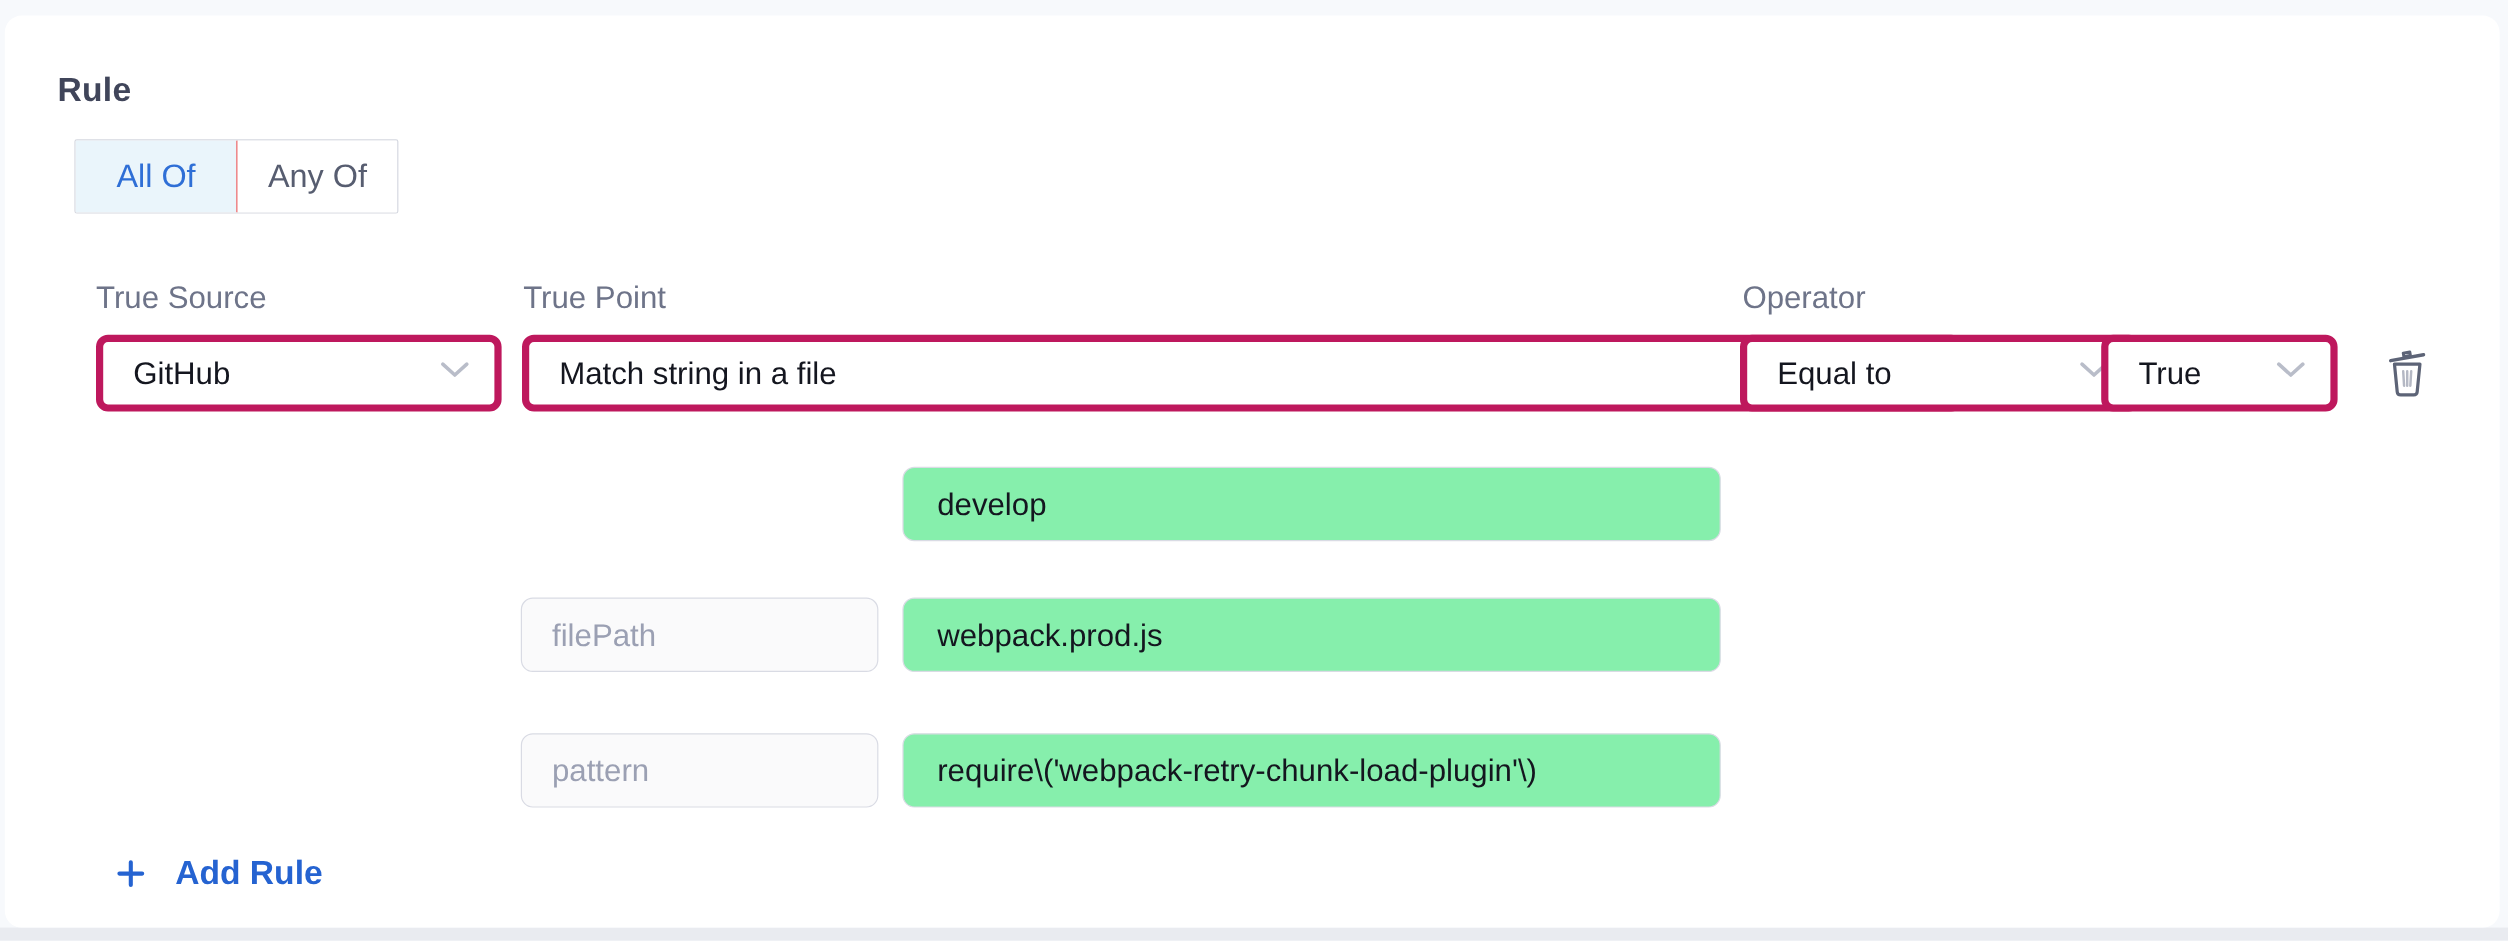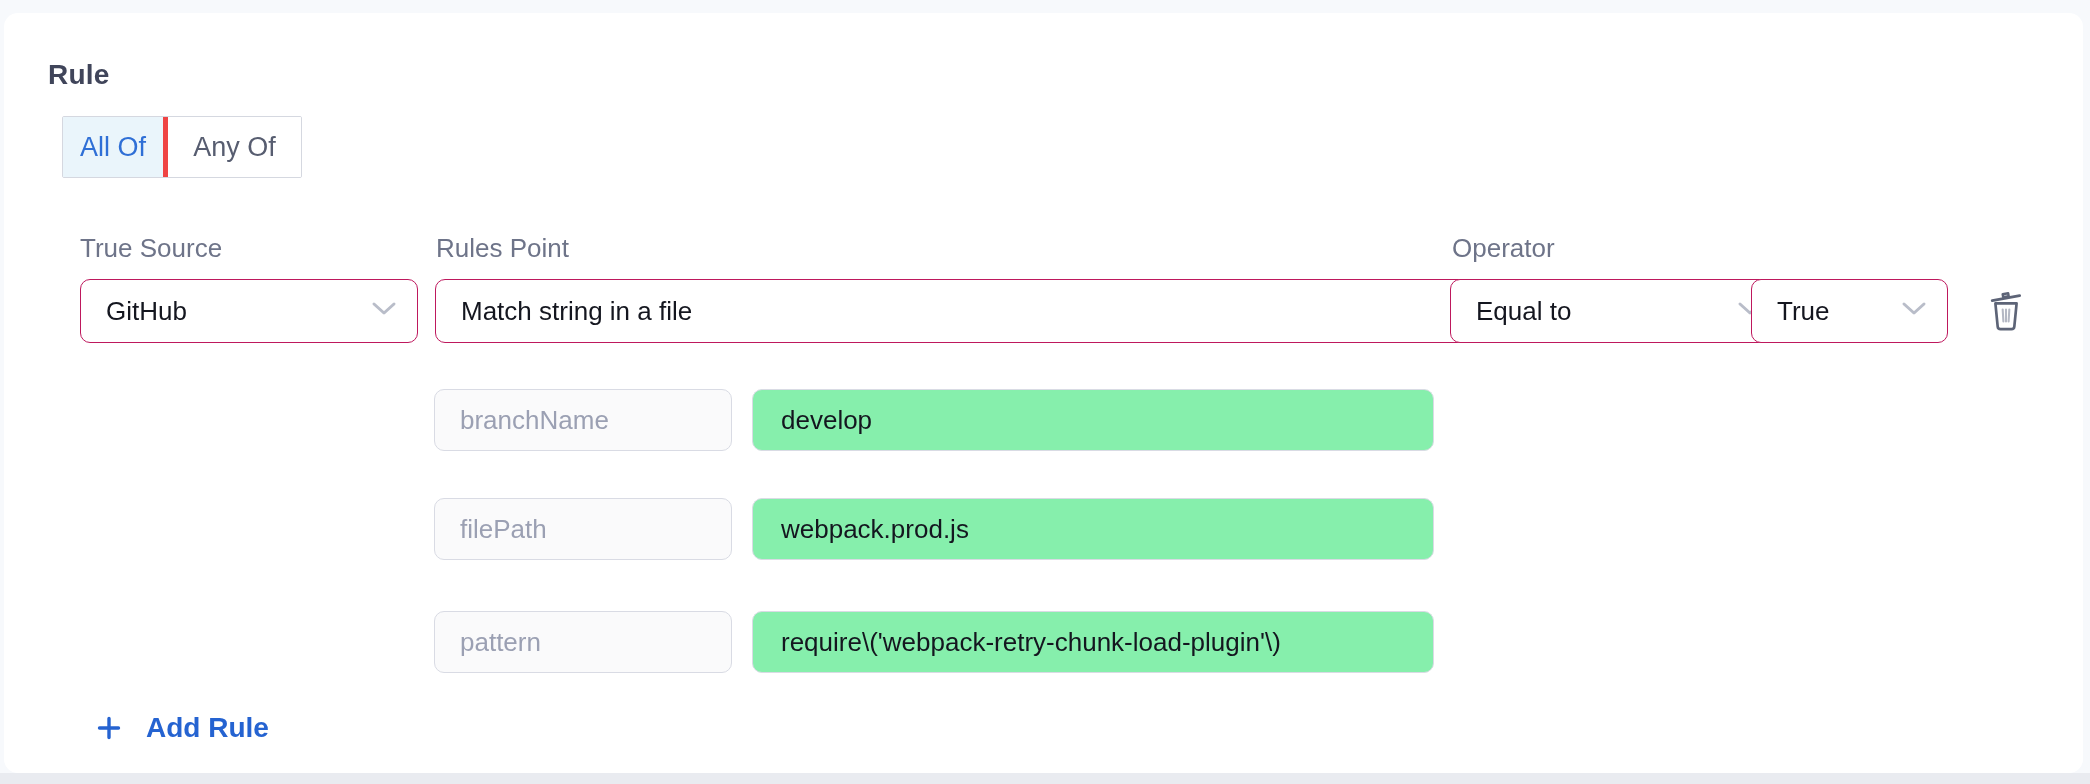--- a/index.html
+++ b/index.html
@@ -42,37 +42,37 @@
   .toggle-btn {
     height: 100%;
     display: flex; align-items: center; justify-content: center;
     font-size: 27px;
     font-family: inherit;
     border: none;
     background: #ffffff;
     color: #575d70;
     cursor: pointer;
   }
-  .toggle-btn.first { width: 105px; border-right: 5px solid #ef4444; }
+  .toggle-btn.first { width: 135px; border-right: 1px solid #ef4444; }
   .toggle-btn.second { width: 133px; }
   .toggle-btn.selected { background: #eaf5fb; color: #2f6fd6; }
 
   .field-label {
     top: 220px;
     font-size: 26px;
     color: #6e7489;
   }
   .label-data-source { left: 76px; }
   .label-data-point  { left: 432px; }
   .label-operator    { left: 1448px; }
 
   .select {
     top: 266px; height: 64px;
     background: #ffffff;
-    border: 1px solid #be185d;
+    border: 6px solid #be185d;
     border-radius: 10px;
     display: flex; align-items: center;
     padding: 0 54px 0 25px;
     cursor: pointer;
   }
   .select .select-value {
     font-size: 26px; color: #14161f;
     white-space: nowrap; overflow: hidden;
   }
   .select .chev {
@@ -132,21 +132,21 @@
   <div class="abs card">
 
     <div class="abs rules-heading">Rule</div>
 
     <div class="abs toggle-group">
       <button class="toggle-btn first selected">All Of</button>
       <button class="toggle-btn second">Any Of</button>
     </div>
 
     <div class="abs field-label label-data-source">True Source</div>
-    <div class="abs field-label label-data-point">Rules Point</div>
+    <div class="abs field-label label-data-point">True Point</div>
     <div class="abs field-label label-operator">Operator</div>
 
     <div class="abs select sel-data-source">
       <span class="select-value">GitHub</span>
       <span class="chev">
         <svg width="26" height="16" viewBox="0 0 26 16" fill="none">
           <polyline points="3,3 13,12 23,3" stroke="#b9bdc9" stroke-width="3" stroke-linecap="round" stroke-linejoin="round"></polyline>
         </svg>
       </span>
     </div>
@@ -182,21 +182,20 @@
       <span>
         <svg width="38" height="48" viewBox="0 0 24 28" fill="none">
           <path d="M5.3 9.2 h13.4 l-1.45 14.6 c-0.09 0.95 -0.85 1.6 -1.8 1.6 H8.55 c-0.95 0 -1.71 -0.65 -1.8 -1.6 Z" stroke="#5d6477" stroke-width="1.7" stroke-linejoin="round"></path>
           <path d="M9.9 13 l0.45 7.6 M12 13 v7.6 M14.1 13 l-0.45 7.6" stroke="#b4b8c4" stroke-width="1.3" stroke-linecap="round"></path>
           <path d="M3.3 7.4 L20.6 4.3" stroke="#5d6477" stroke-width="1.8" stroke-linecap="round"></path>
           <path d="M10.2 5.2 l3.5 -0.63 l-0.32 -1.8 l-3.5 0.63 Z" stroke="#5d6477" stroke-width="1.5" stroke-linejoin="round"></path>
         </svg>
       </span>
     </button>
 
-    <input class="abs param-key row-1" readonly="" value="branchName" style="">
     <input class="abs param-value row-1" value="develop" style="">
 
     <input class="abs param-key row-2" readonly="" value="filePath" style="">
     <input class="abs param-value row-2" value="webpack.prod.js" style="">
 
     <input class="abs param-key row-3" readonly="" value="pattern" style="">
     <input class="abs param-value row-3" value="require\('webpack-retry-chunk-load-plugin'\)" style="">
 
     <button class="abs add-rule">
       <span style="display:flex;">

